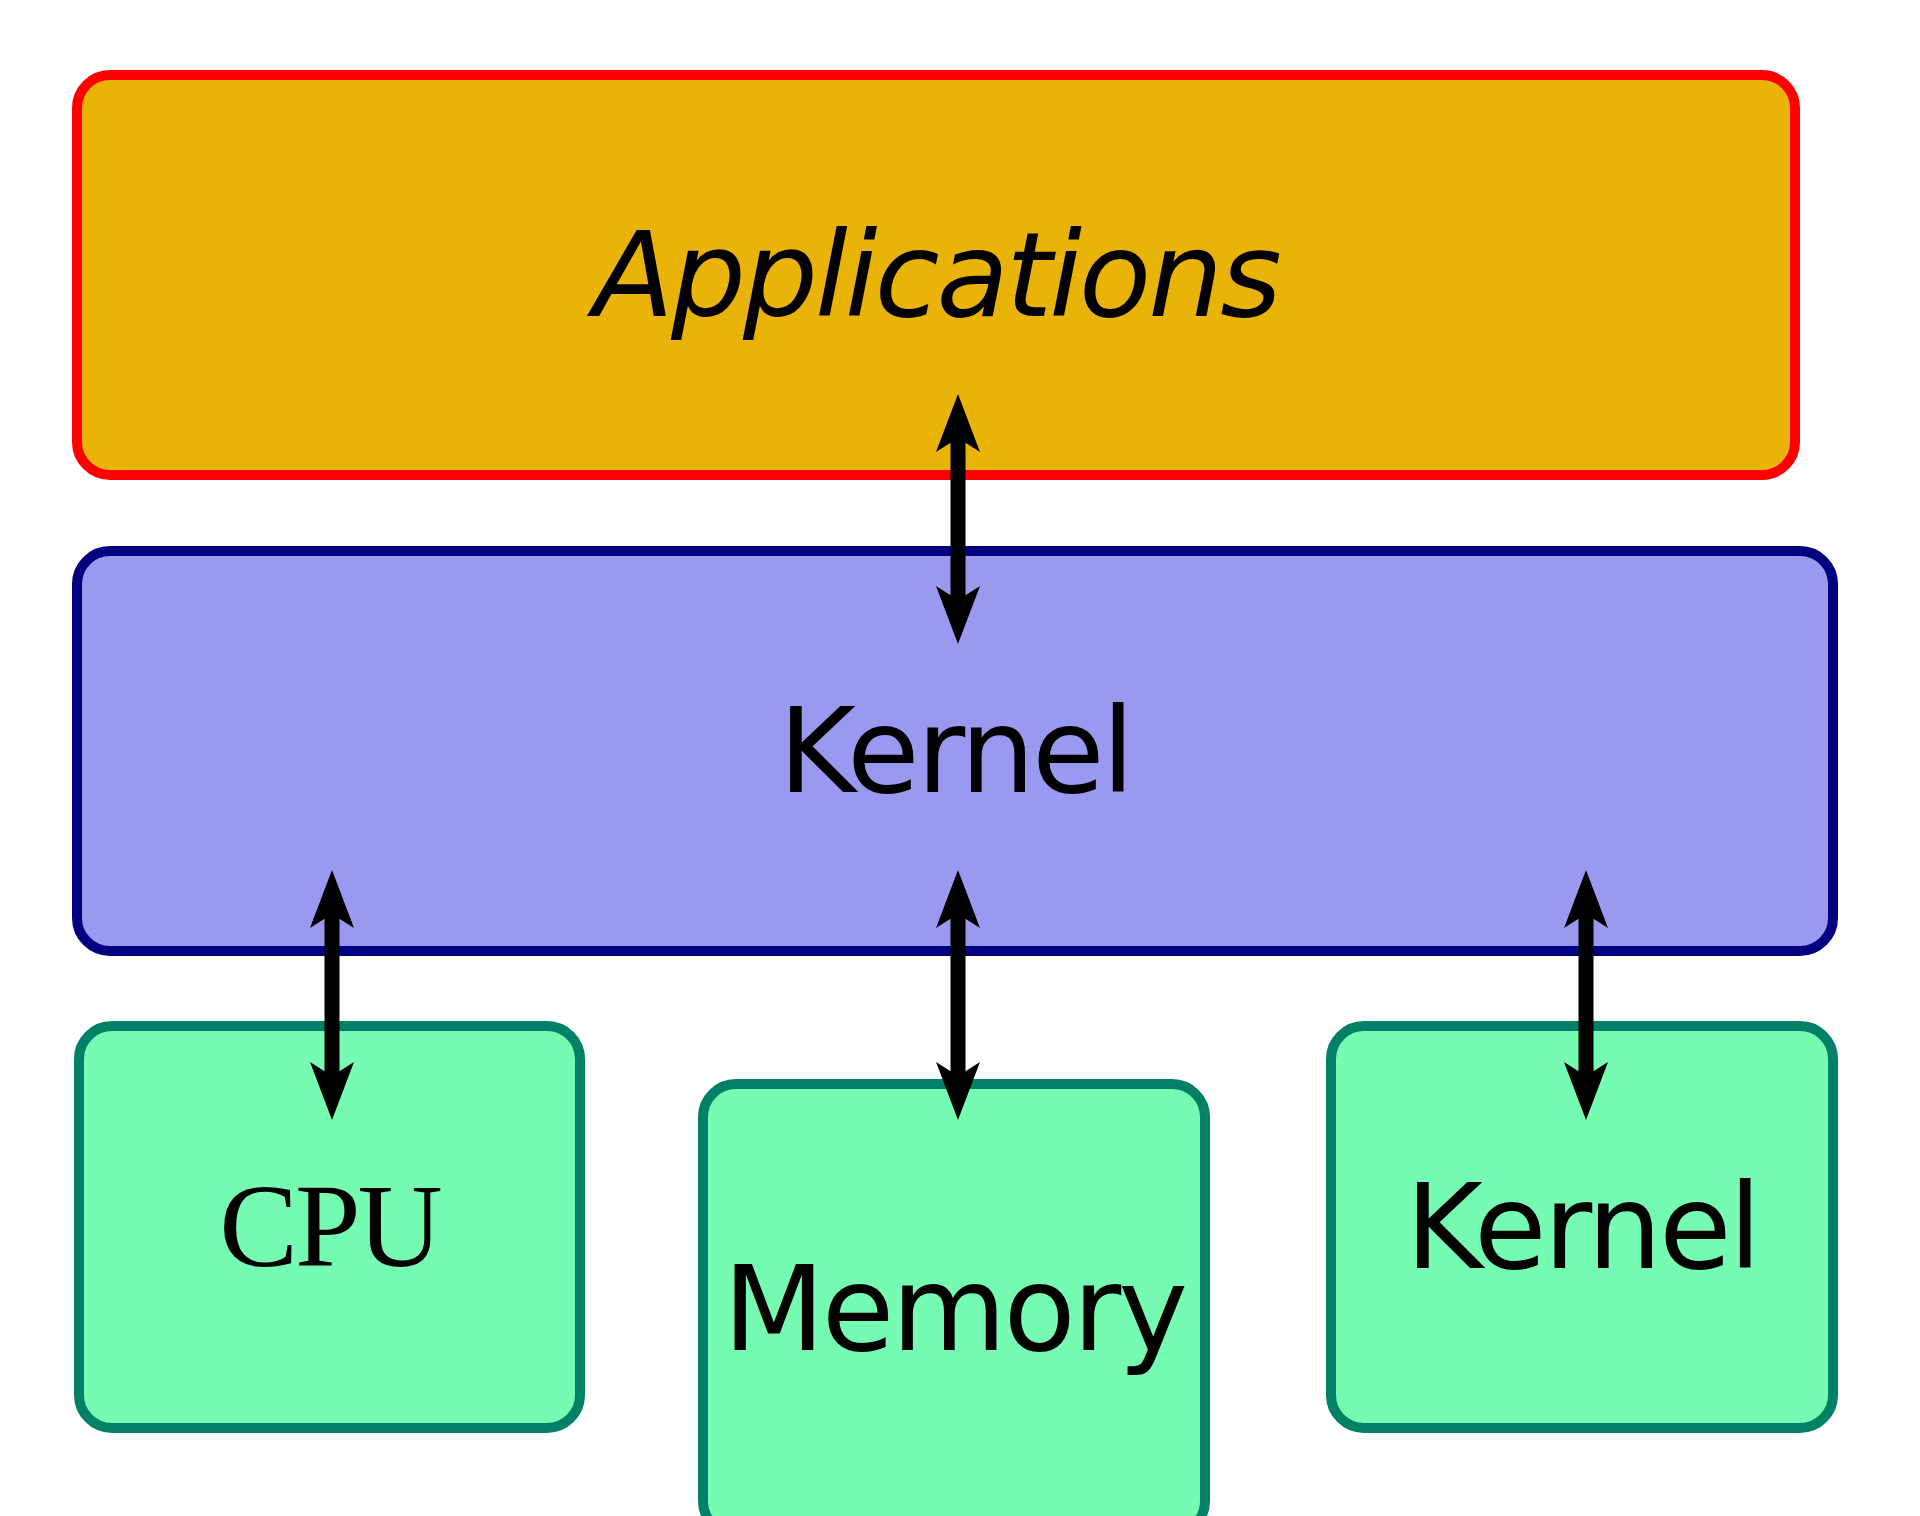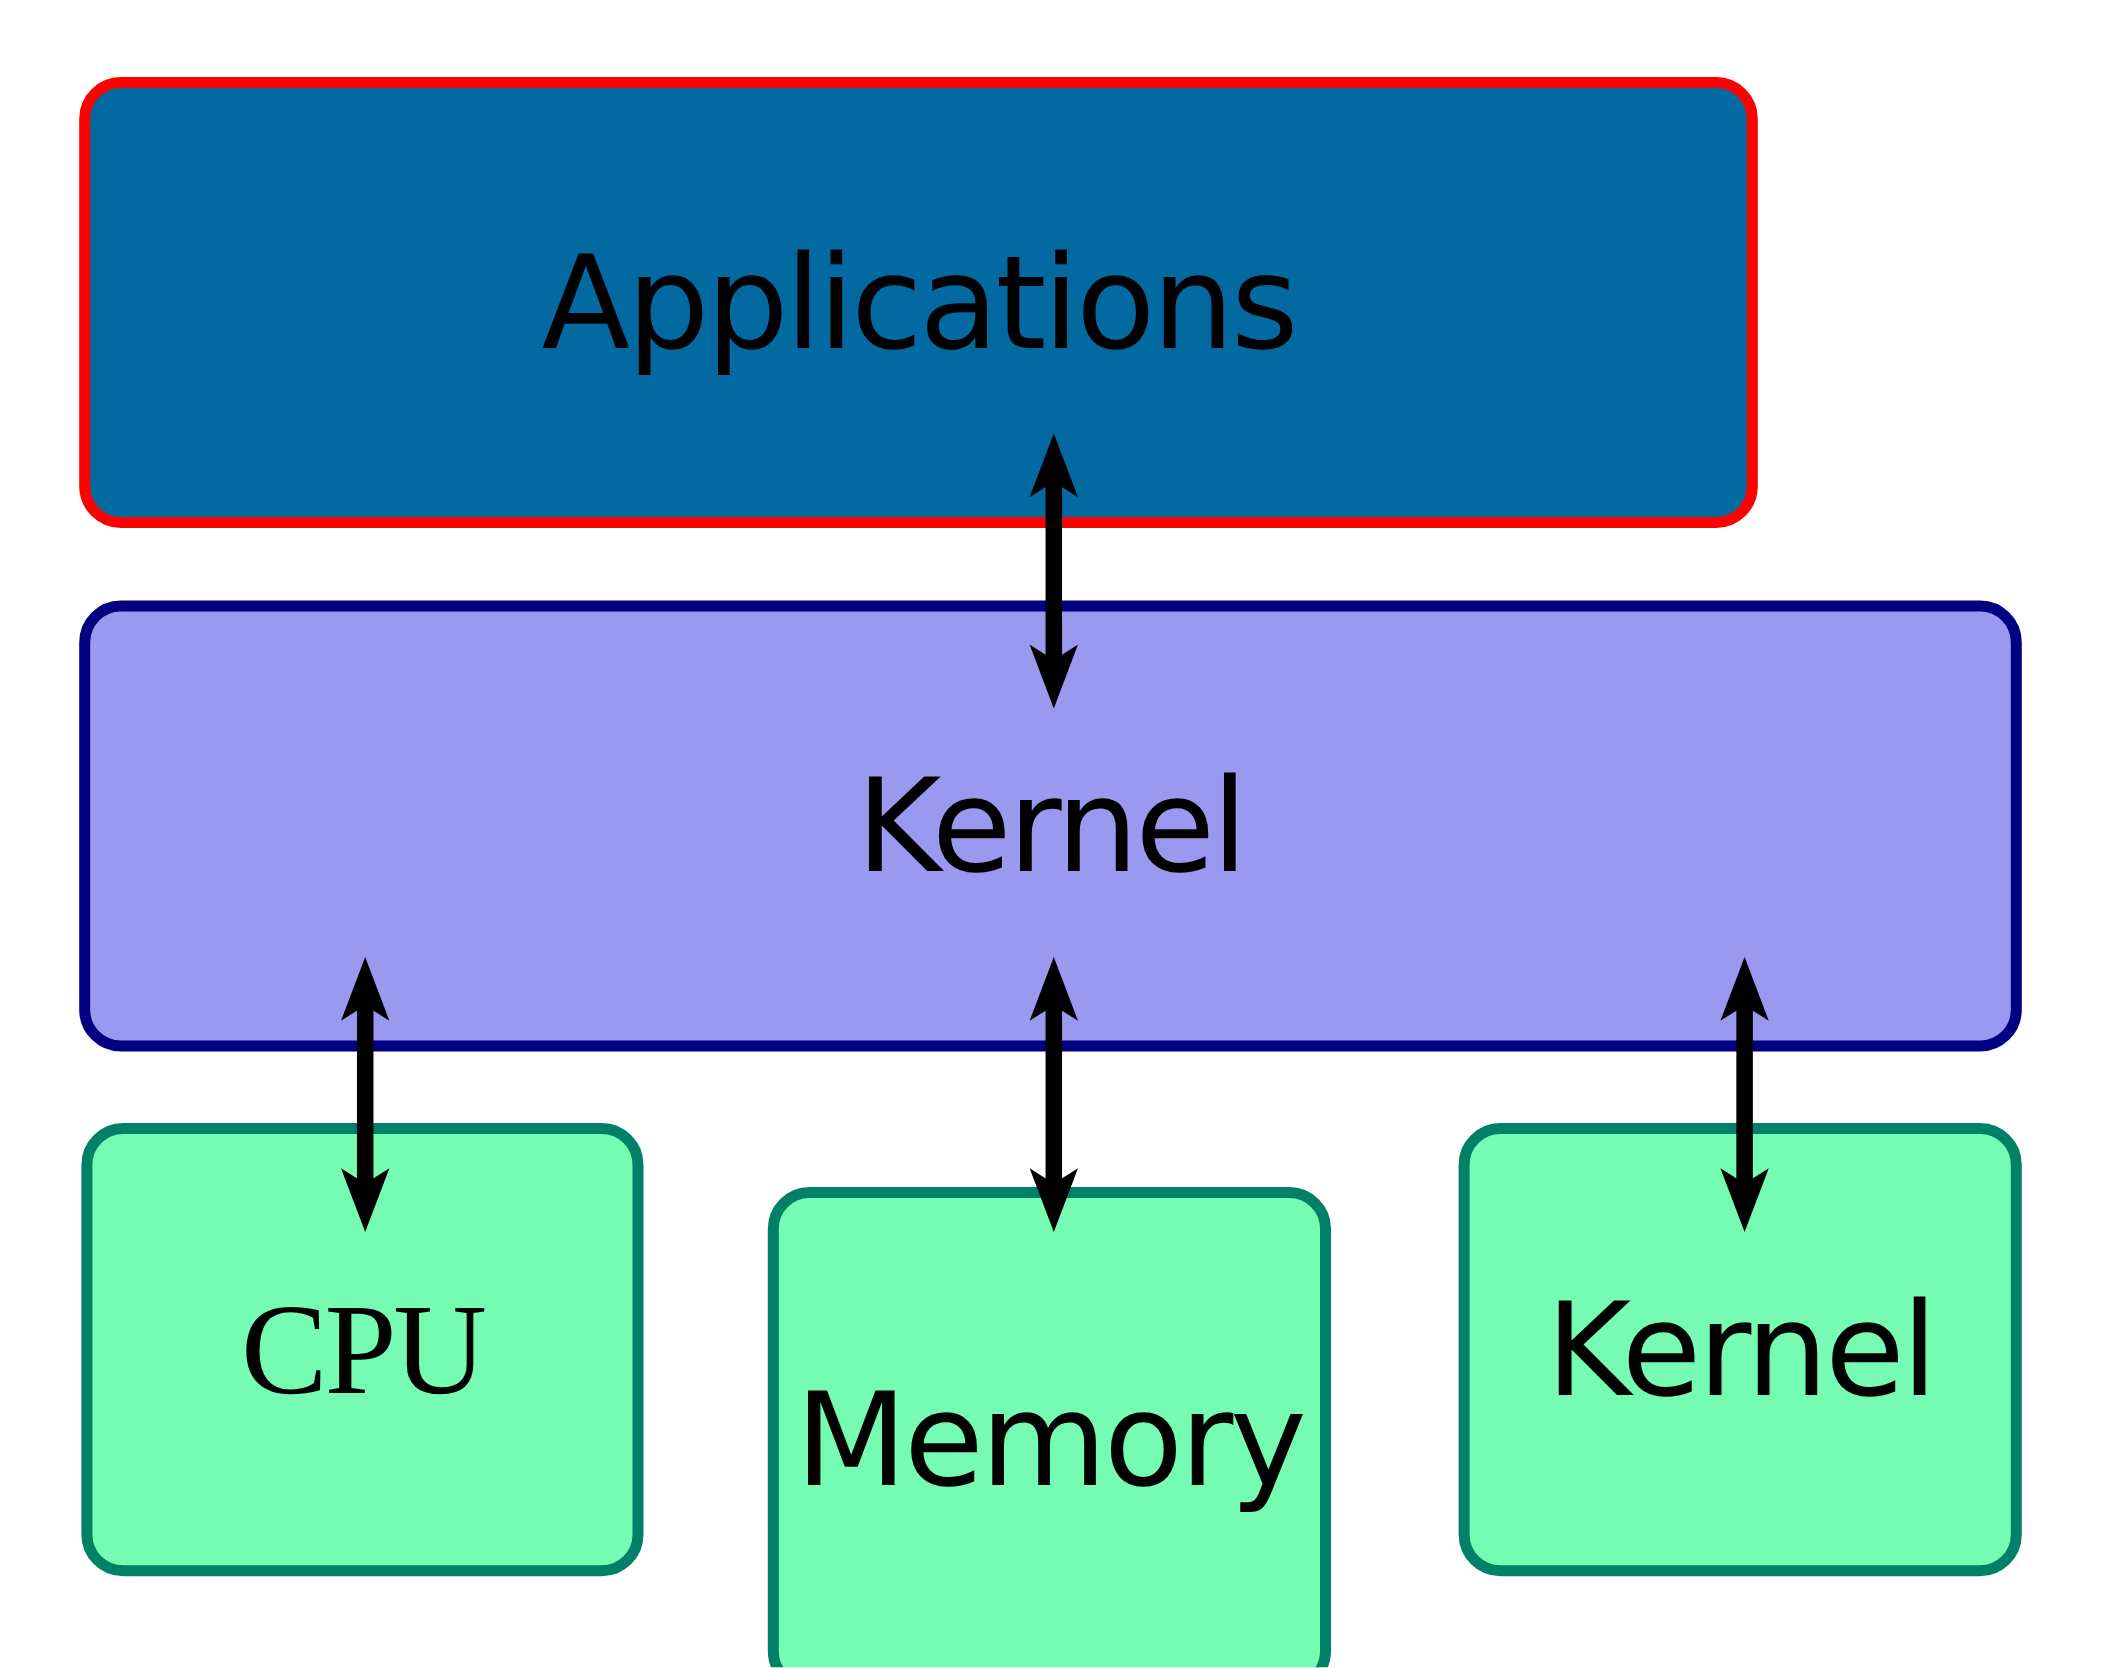--- a/index.html
+++ b/index.html
@@ -25,23 +25,24 @@
   }
   .box .label {
     color: #000000;
     font-size: 118px;
     letter-spacing: -0.025em;
     white-space: nowrap;
     line-height: 1;
   }
   #box-applications {
     left: 72px; top: 70px;
-    width: 1526px; height: 410px;
-    background: #0369a1;
+    width: 1728px; height: 410px;
+    background: #eab308;
     border: 10px solid #ff0000;
+    font-style: italic;
   }
   #box-kernel {
     left: 72px; top: 546px;
     width: 1766px; height: 410px;
     background: #9999f0;
     border: 10px solid #000080;
   }
   #box-cpu {
     left: 74px; top: 1021px;
     width: 511px; height: 412px;

